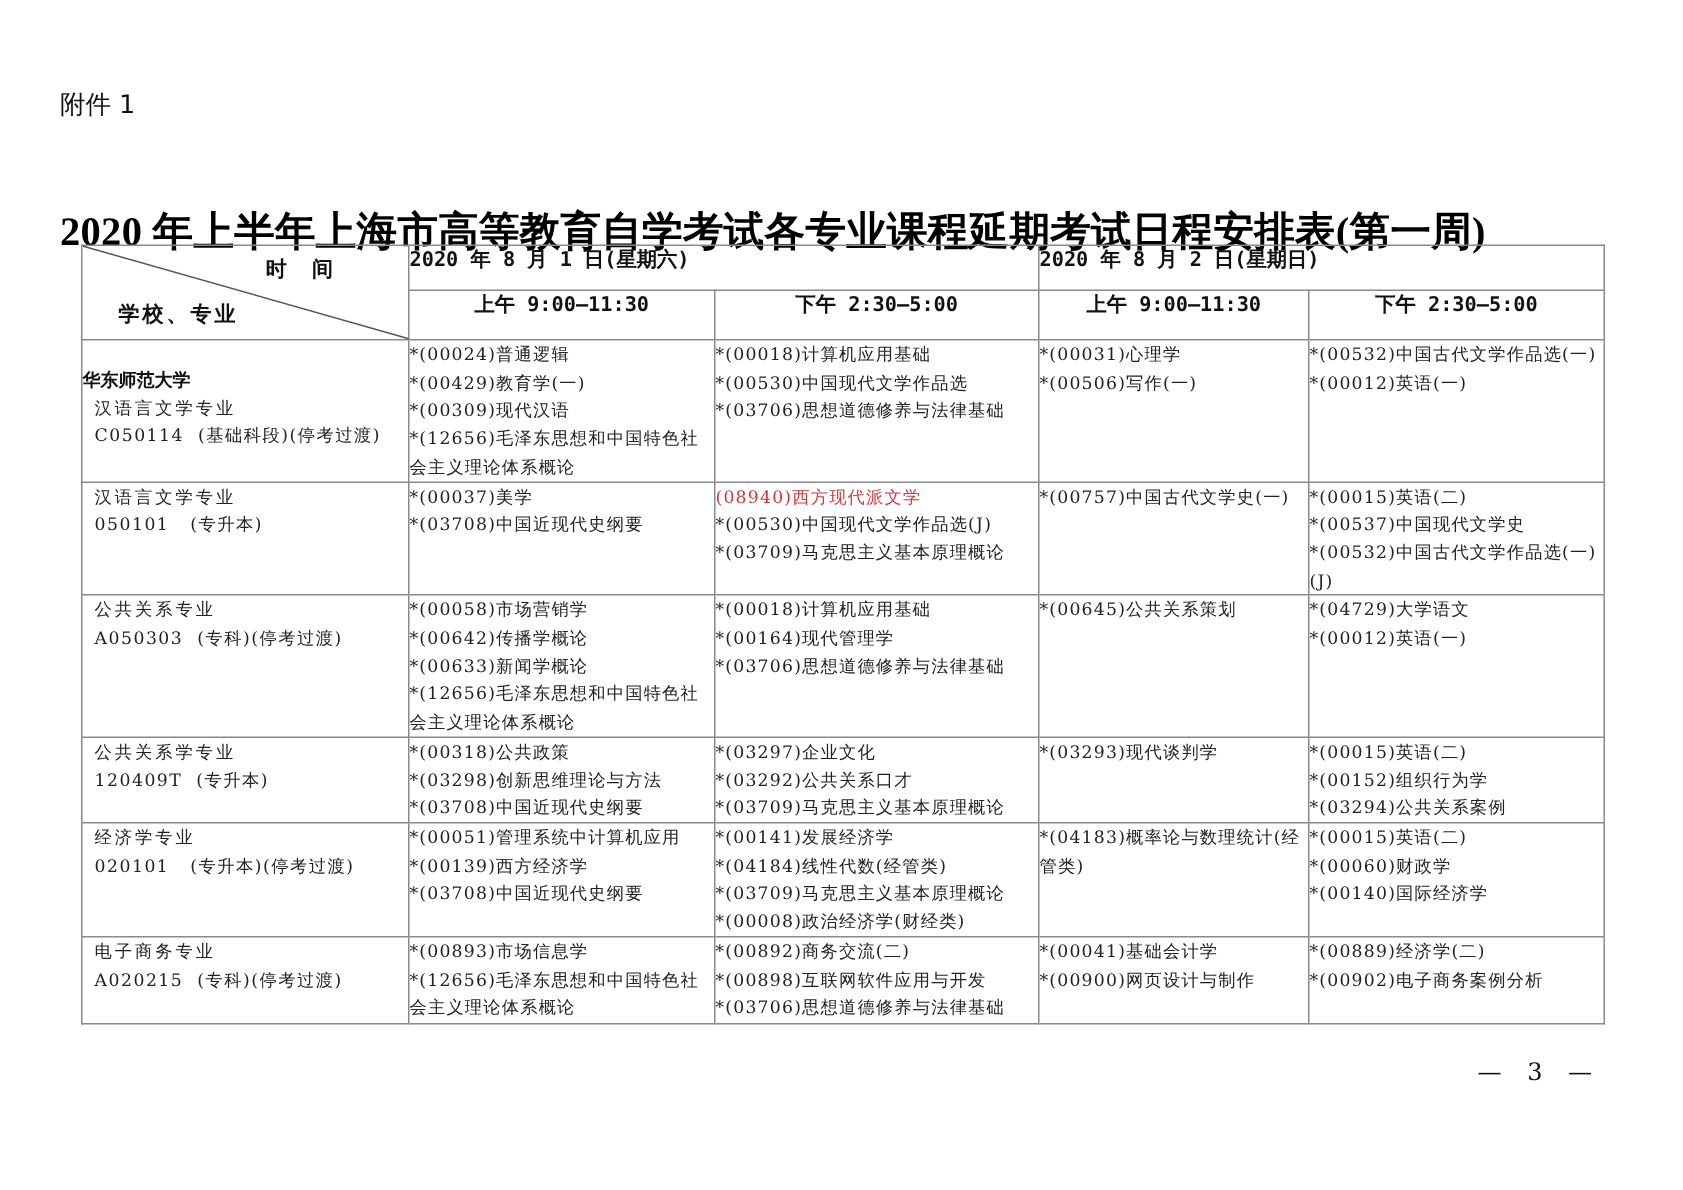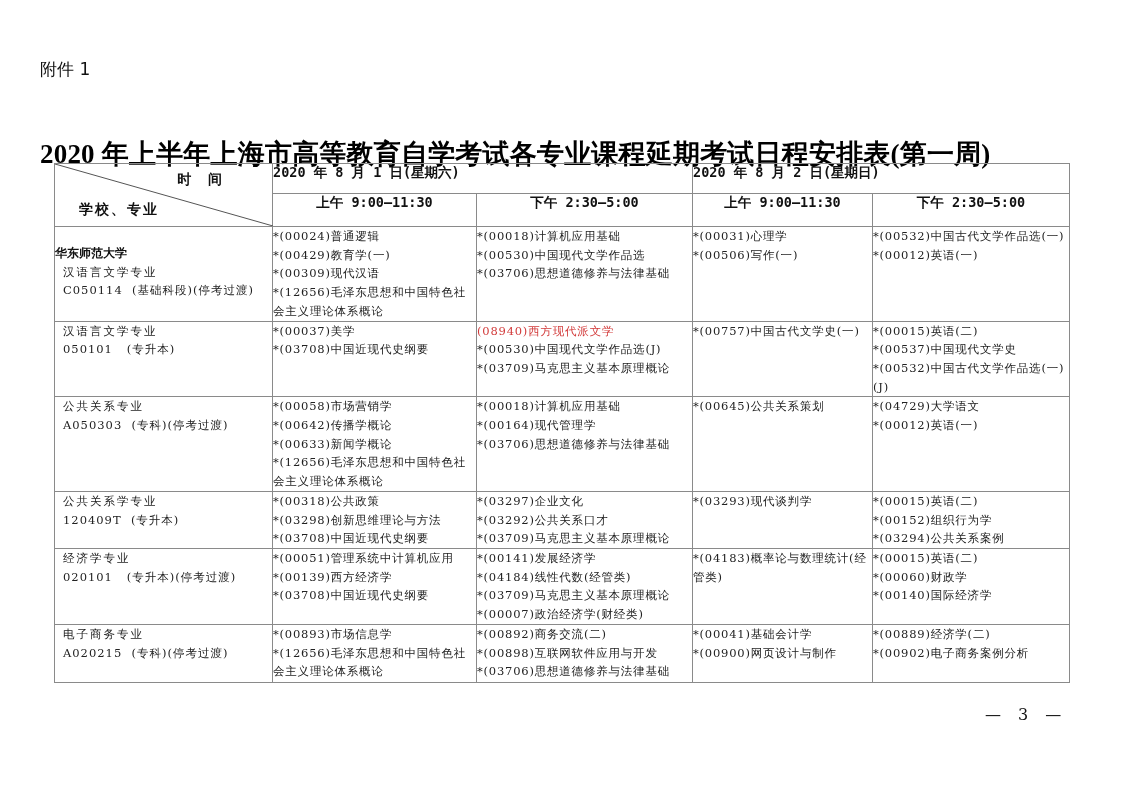--- a/index.html
+++ b/index.html
@@ -166,21 +166,21 @@
       </td>
       <td class="courses">
         <span class="course">*(00051)管理系统中计算机应用</span>
         <span class="course">*(00139)西方经济学</span>
         <span class="course">*(03708)中国近现代史纲要</span>
       </td>
       <td class="courses">
         <span class="course">*(00141)发展经济学</span>
         <span class="course">*(04184)线性代数(经管类)</span>
         <span class="course">*(03709)马克思主义基本原理概论</span>
-        <span class="course">*(00007)政治经济学(财经类)</span>
+        <span class="course">*(00008)政治经济学(财经类)</span>
       </td>
       <td class="courses">
         <span class="course">*(04183)概率论与数理统计(经管类)</span>
       </td>
       <td class="courses">
         <span class="course">*(00015)英语(二)</span>
         <span class="course">*(00060)财政学</span>
         <span class="course">*(00140)国际经济学</span>
       </td>
     </tr>

